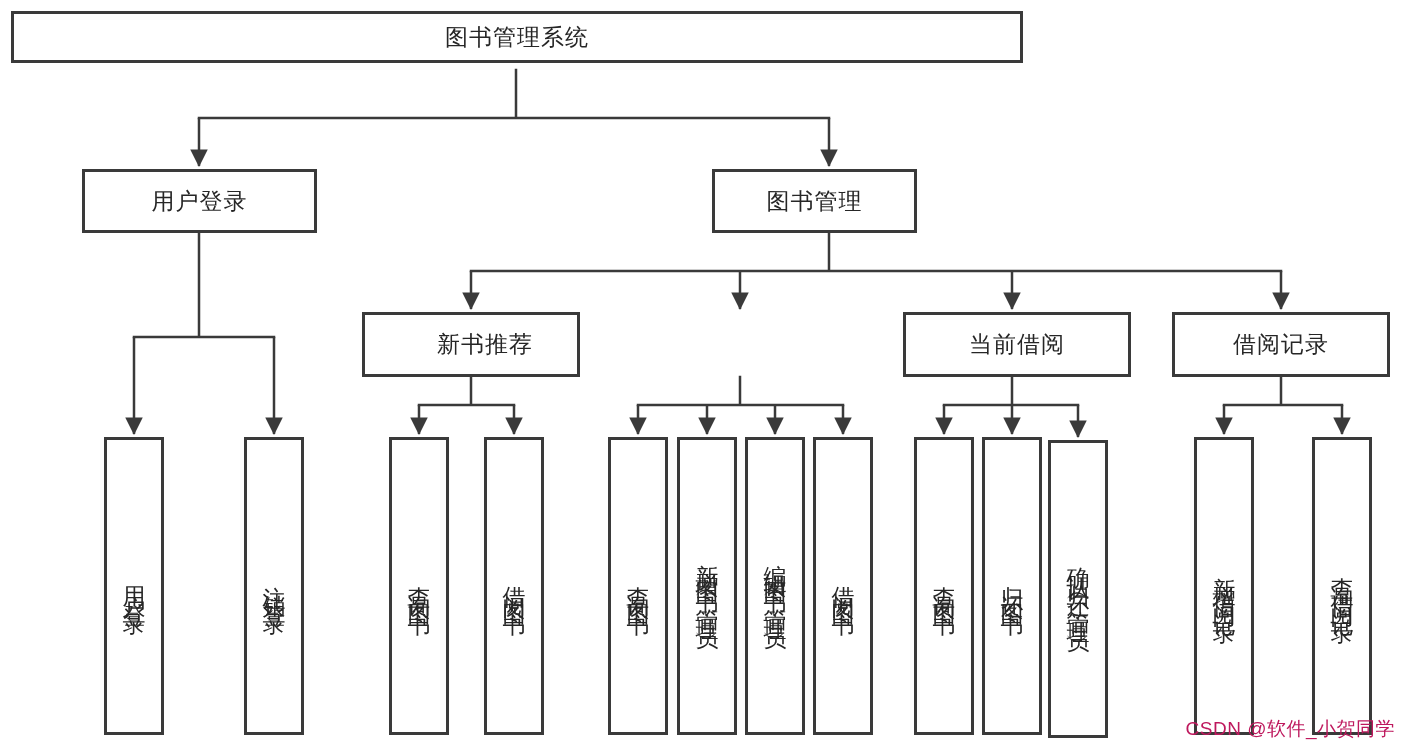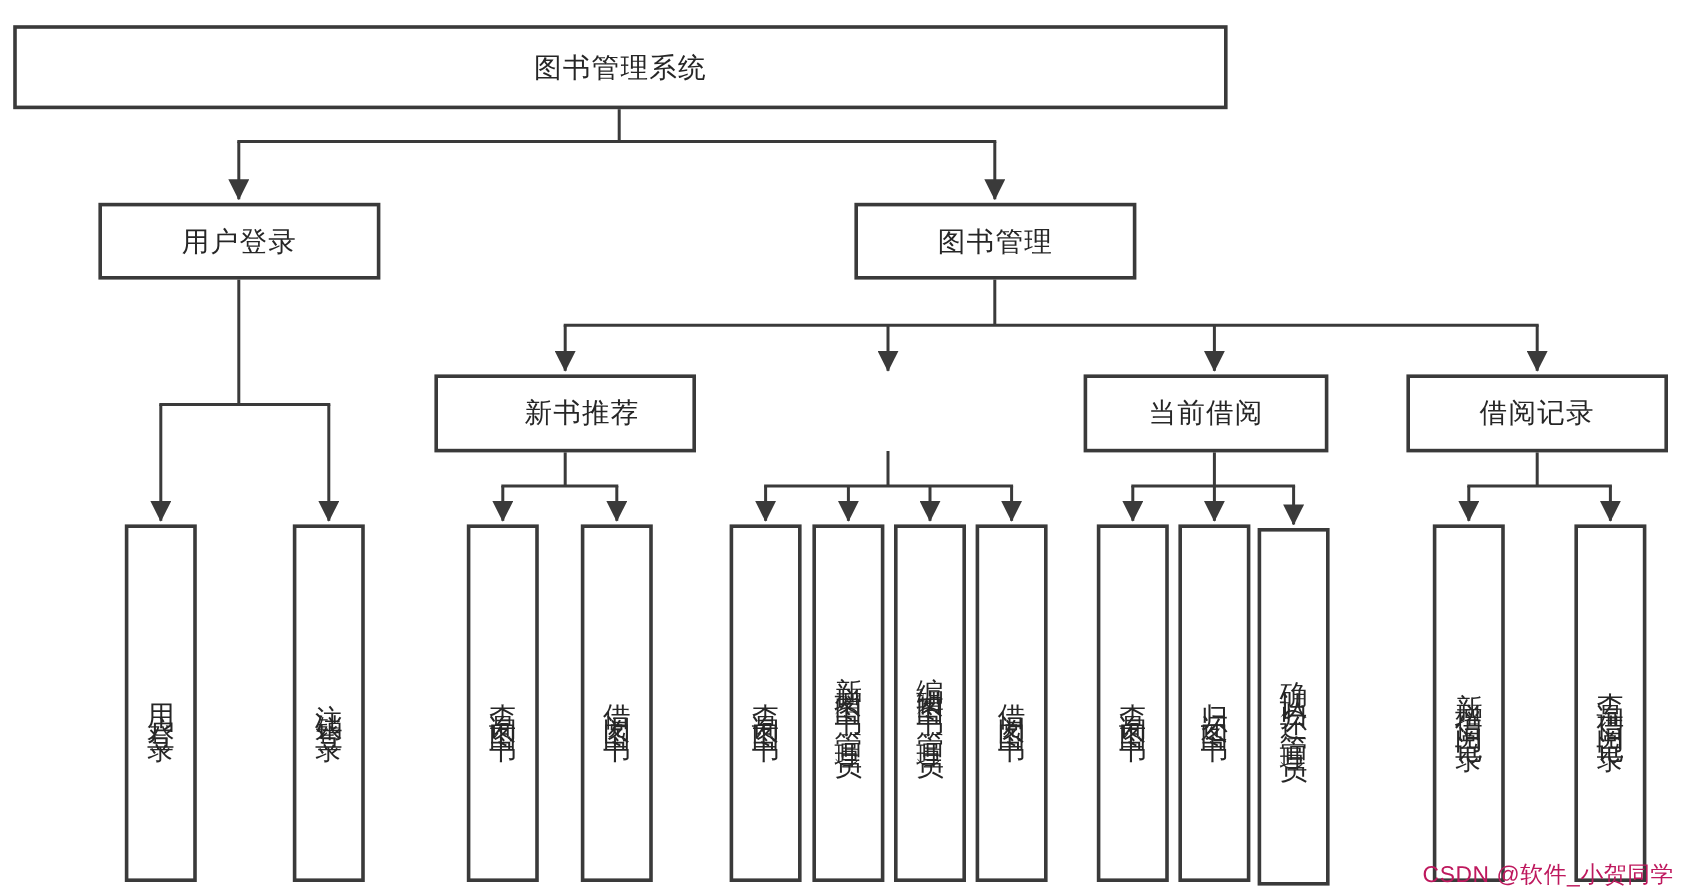--- a/index.html
+++ b/index.html
@@ -91,27 +91,27 @@
       <line x1="775" y1="405" x2="775" y2="434" marker-end="url(#arrow)"></line>
       <line x1="843" y1="405" x2="843" y2="434" marker-end="url(#arrow)"></line>
       <line x1="944" y1="405" x2="944" y2="434" marker-end="url(#arrow)"></line>
       <line x1="1012" y1="405" x2="1012" y2="434" marker-end="url(#arrow)"></line>
       <line x1="1078" y1="405" x2="1078" y2="437" marker-end="url(#arrow)"></line>
       <line x1="1224" y1="405" x2="1224" y2="434" marker-end="url(#arrow)"></line>
       <line x1="1342" y1="405" x2="1342" y2="434" marker-end="url(#arrow)"></line>
     </g>
   </svg>
 
-  <div class="box h-box" style="left:11px; top:11px; width:1012px; height:70px;margin-top:10px;">图书管理系统</div>
+  <div class="box h-box" style="left:11px; top:11px; width:1012px; height:52px;">图书管理系统</div>
 
   <div class="box h-box" style="left:82px; top:169px; width:235px; height:64px;">用户登录</div>
-  <div class="box h-box" style="left:712px; top:169px; width:235px; height:64px;">图书管理</div>
+  <div class="box h-box" style="left:712px; top:169px; width:205px; height:64px;">图书管理</div>
 
   <div class="box h-box" style="left:362px; top:312px; width:218px; height:65px;padding-left:28px;">新书推荐</div>
-  <div class="box h-box" style="left:903px; top:312px; width:204px; height:65px;">当前借阅</div>
+  <div class="box h-box" style="left:903px; top:312px; width:228px; height:65px;">当前借阅</div>
   <div class="box h-box" style="left:1172px; top:312px; width:218px; height:65px;">借阅记录</div>
 
   <div class="box v-box" style="left:104px; top:437px; width:60px; height:298px;">用户登录</div>
   <div class="box v-box" style="left:244px; top:437px; width:60px; height:298px;">注销登录</div>
 
   <div class="box v-box" style="left:389px; top:437px; width:60px; height:298px;">查询图书</div>
   <div class="box v-box" style="left:484px; top:437px; width:60px; height:298px;">借阅图书</div>
 
   <div class="box v-box" style="left:608px; top:437px; width:60px; height:298px;">查询图书</div>
   <div class="box v-box" style="left:677px; top:437px; width:60px; height:298px;">新增图书（管理员）</div>

